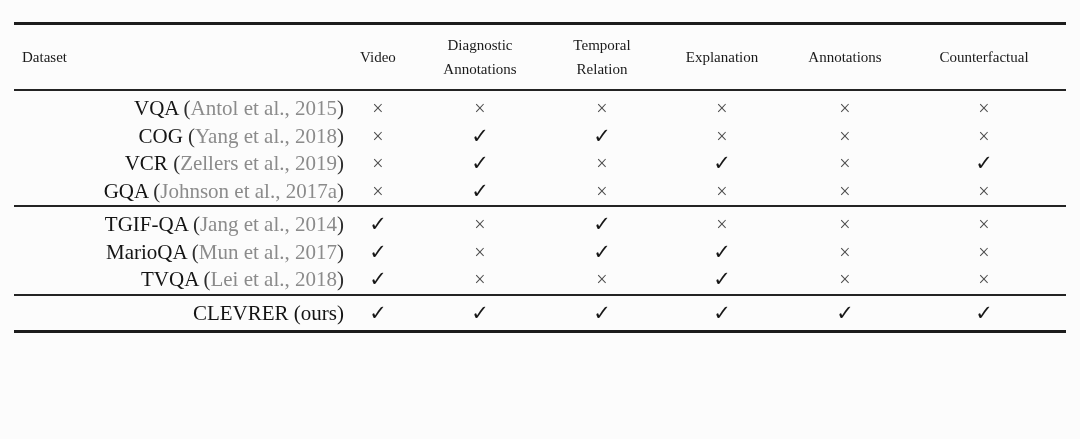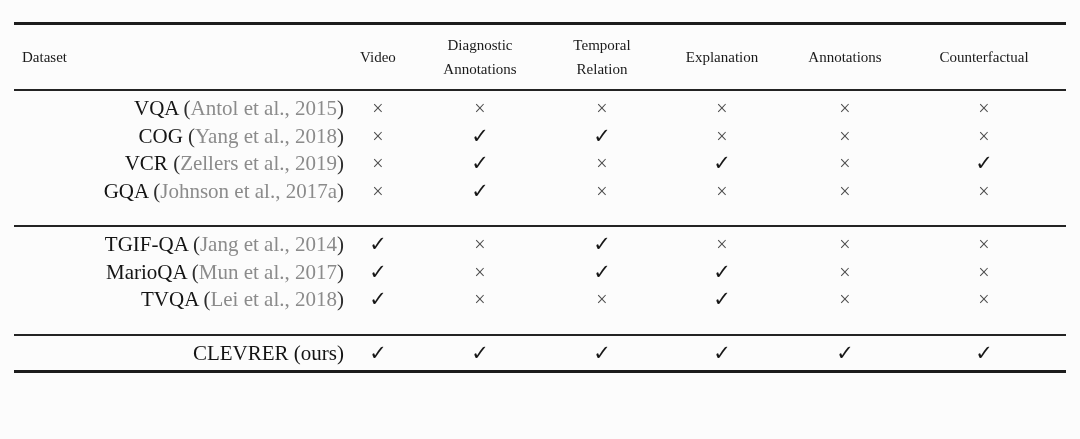--- a/index.html
+++ b/index.html
@@ -33,21 +33,21 @@
 
   tbody.grp{border-bottom:2px solid #242424;}
   tbody.ours{border-bottom:none;margin-left:44px;}
 
   td{
     font-size:21px;line-height:27.5px;padding:0;
     text-align:center;vertical-align:middle;
   }
   td.ds{text-align:right;padding-left:8px;white-space:nowrap;}
   tbody.grp tr:first-child td{padding-top:4px;}
-  tbody.grp tr:last-child td{padding-bottom:20px;}
+  tbody.grp tr:last-child td{padding-bottom:0;}
   tbody.ours td{line-height:28px;padding-top:3px;padding-bottom:3px;}
   tbody.ours td.ds{padding-left:8px;}
 
   .nm{color:#141414;}
   .paren{color:#2e2e2e;}
   .ct{color:#8b8b8b;}
   td.mk.check-mark{color:#161616;font-size:21px;}
   td.mk.x-mark{color:#4d4d4d;font-size:20px;}
 </style>
 </head>

